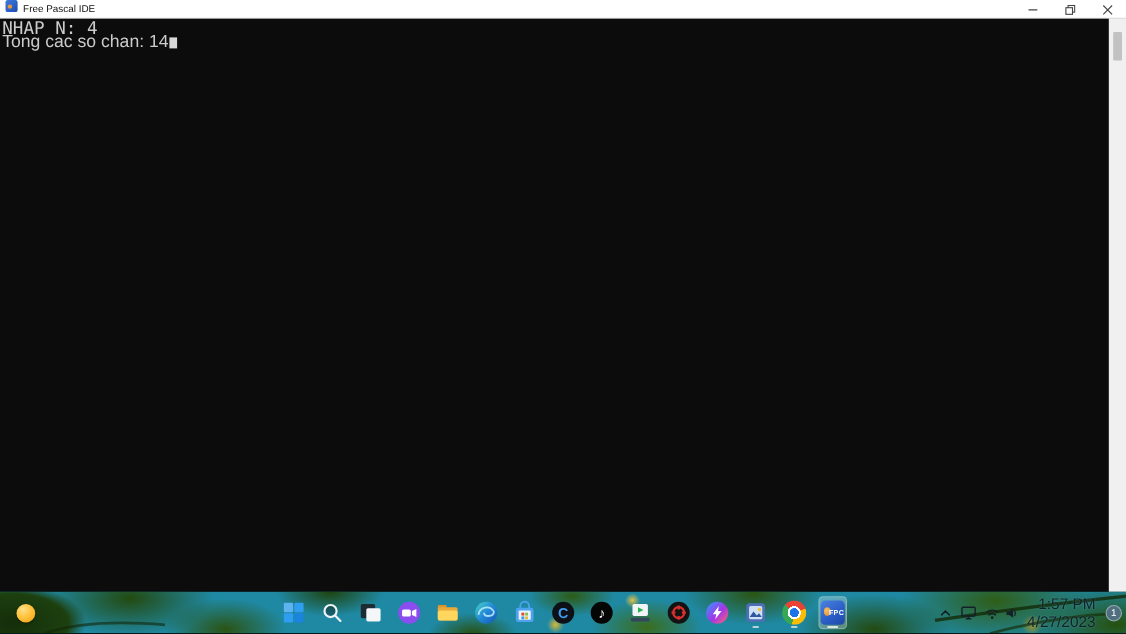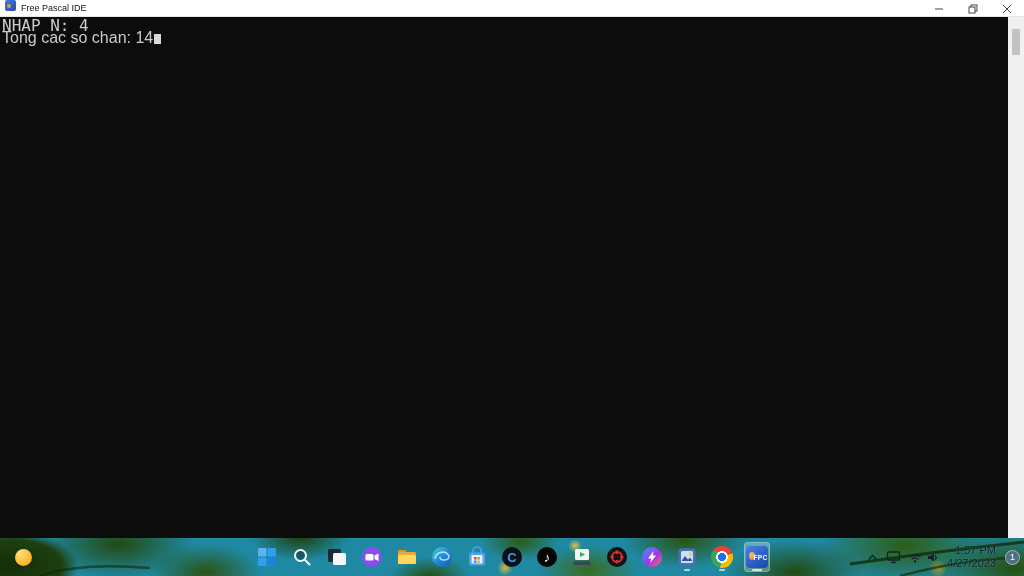--- a/index.html
+++ b/index.html
@@ -76,21 +76,21 @@
     background:linear-gradient(145deg,#4d82e0 0%,#2b5fc7 55%,#1d47a6 100%);
     display:flex;align-items:center;justify-content:center;}
   .fpc-ic::before{content:"";position:absolute;left:3px;top:6px;width:6px;height:8px;border-radius:50%;
     background:radial-gradient(circle at 40% 35%,#f6c36a,#d88a2c);}
   .fpc-txt{position:relative;margin-left:7px;font-size:6.5px;font-weight:bold;color:#fff;letter-spacing:.3px;}
 
   
   .tray{position:absolute;right:4px;top:0;height:38px;display:flex;align-items:center;gap:7px;}
   .tray-btn{border:0;background:transparent;padding:0;display:flex;align-items:center;justify-content:center;}
   .clock{display:flex;flex-direction:column;align-items:flex-end;justify-content:center;line-height:1.15;}
-  .clock div{font-size:11px;color:#10222b;text-shadow:0 0 2px rgba(160,210,220,.35);}
+  .clock div{font-size:14px;color:#10222b;text-shadow:0 0 2px rgba(160,210,220,.35);}
   .badge{width:15px;height:15px;border-radius:50%;background:#51707f;border:1px solid rgba(255,255,255,.4);
     color:#fff;font-size:9px;display:flex;align-items:center;justify-content:center;margin-left:2px;}
 </style>
 </head>
 <body>
 
 <div class="screen">
 
   <div class="titlebar">
     <span class="app-icon"></span>

